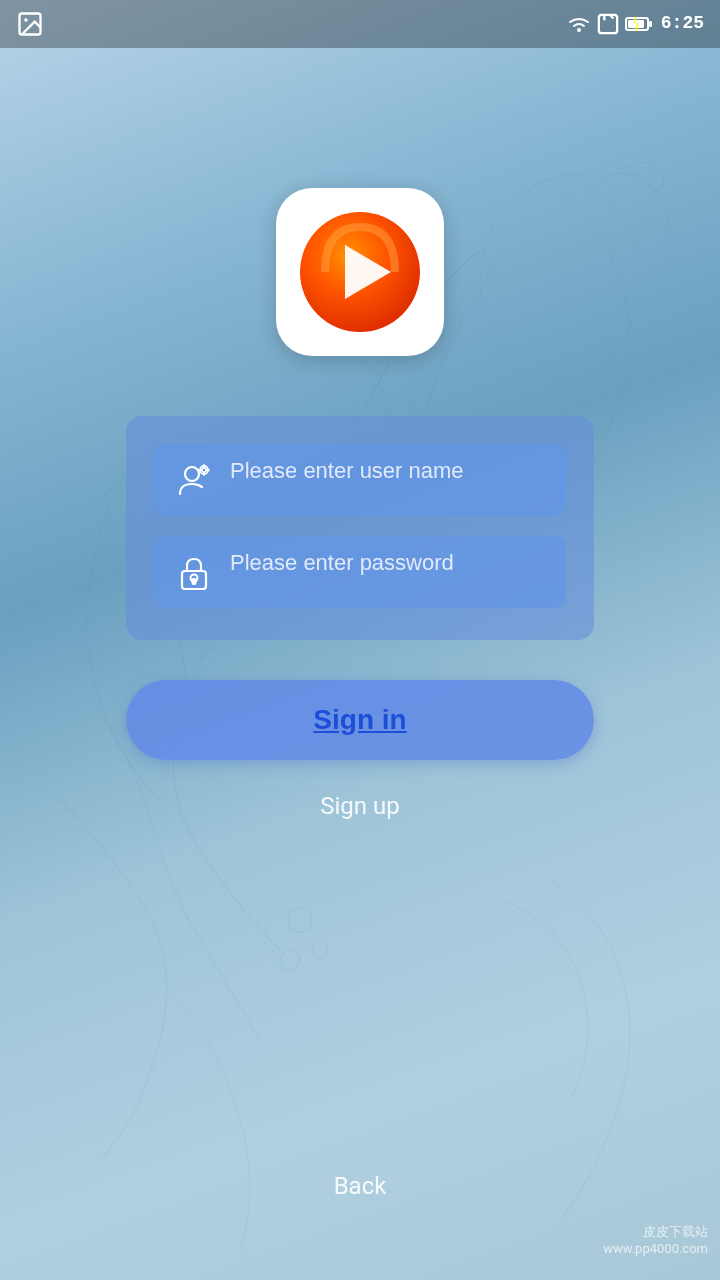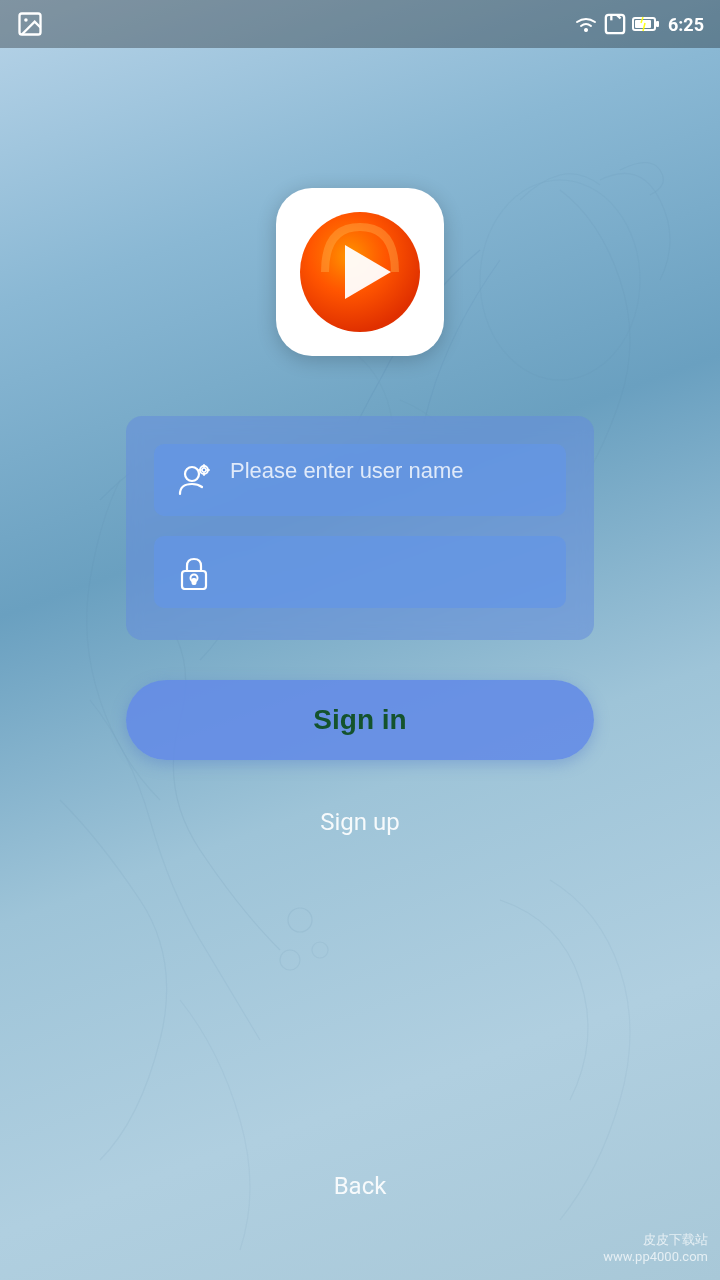--- a/index.html
+++ b/index.html
@@ -43,24 +43,25 @@
     }
 
     .status-left {
       display: flex;
       align-items: center;
       gap: 8px;
     }
 
     .status-right {
       display: flex;
-      align-items: flex-end;
+      align-items: flex-start;
       gap: 8px;
       font-size: 18px;
       font-weight: bold;
+      font-family: Liberation Mono, monospace;
     }
 
     .status-icons {
       display: flex;
       align-items: center;
       gap: 6px;
     }
 
     
     .main-content {
@@ -147,26 +148,27 @@
       color: rgba(255,255,255,0.8);
     }
 
     
     .signin-btn {
       width: 468px;
       height: 80px;
       background: rgba(100, 140, 230, 0.9);
       border: none;
       border-radius: 40px;
-      color: #14532d;
+      color: #1d4ed8;
       font-size: 28px;
       font-weight: bold;
       cursor: pointer;
-      margin-bottom: 48px;
+      margin-bottom: 32px;
       box-shadow: 0 4px 15px rgba(80, 120, 200, 0.4);
+      text-decoration: underline;
     }
 
     
     .signup-link {
       color: rgba(255,255,255,0.9);
       font-size: 24px;
       cursor: pointer;
       margin-bottom: 33px;
       text-decoration: none;
     }
@@ -176,21 +178,21 @@
       position: absolute;
       bottom: 80px;
       color: rgba(255,255,255,0.9);
       font-size: 24px;
       cursor: pointer;
     }
 
     
     .watermark {
       position: absolute;
-      bottom: 16px;
+      bottom: 24px;
       right: 12px;
       z-index: 10;
       color: rgba(255,255,255,0.7);
       font-size: 13px;
       text-align: right;
     }
 
     
     .bg-svg {
       position: absolute;
@@ -331,20 +333,21 @@
         <svg viewBox="0 0 36 36" fill="none" stroke="white" stroke-width="2.2" xmlns="http://www.w3.org/2000/svg">
 
           <rect x="6" y="17" width="24" height="18" rx="3" stroke="white" stroke-width="2.2"></rect>
 
           <path d="M11 17 L11 12 Q11 5 18 5 Q25 5 25 12 L25 17" stroke="white" stroke-width="2.2" fill="none" stroke-linecap="round"></path>
 
           <circle cx="18" cy="24" r="3.5" stroke="white" stroke-width="2"></circle>
           <rect x="16.5" y="25" width="3" height="5" rx="1" fill="white"></rect>
         </svg>
       </div>
+      <input type="password" class="text-input" placeholder="Please enter password" style="">
     </div>
   </div>
 
   <button class="signin-btn">Sign in</button>
 
   <a class="signup-link">Sign up</a>
 
   <a class="back-link">Back</a>
 
 </div>

